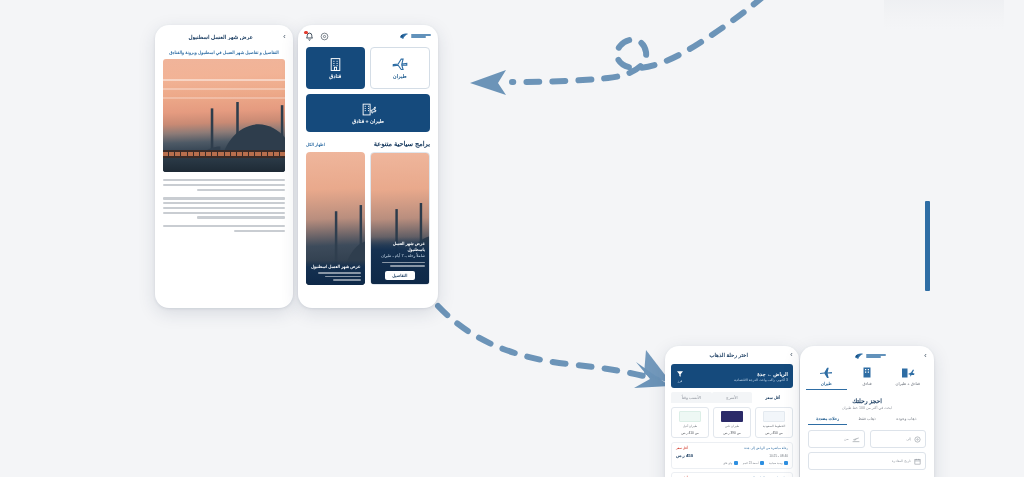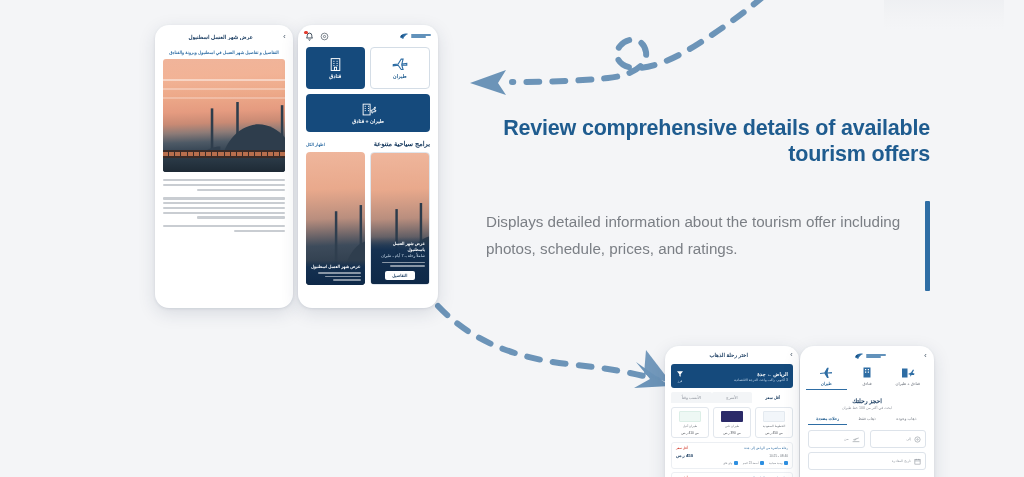--- a/index.html
+++ b/index.html
@@ -228,22 +228,20 @@
   #arrow-top { left: 448px; top: -6px; width: 320px; height: 110px; }
   #arrow-bottom { left: 418px; top: 288px; width: 280px; height: 112px; }
 </style>
 </head>
 <body>
 
 <div id="stage">
 
   <div class="faint-top-band"></div>
 
-  <div class="headline" id="headline-top">Review comprehensive details of available tourism offers</div>
-  <div id="body-copy">Displays detailed information about the tourism offer including photos, schedule, prices, and ratings.</div>
   <div id="accent-bar"></div>
 
 
   <svg class="arrow-svg" id="arrow-top" viewBox="0 0 320 110">
     <path d="M316 2 C292 22 272 36 250 50 C228 64 206 74 188 74 C172 74 164 62 172 52 C180 42 196 44 198 58 C200 72 182 82 160 84 C130 87 100 88 64 88" fill="none" stroke="#6c94b8" stroke-width="6" stroke-linecap="round" stroke-dasharray="13 13"></path>
     <path d="M58 76 L22 89 L58 101 L50 89 Z" fill="#6c94b8"></path>
   </svg>
 
   <svg class="arrow-svg" id="arrow-bottom" viewBox="0 0 280 112">
     <path d="M20 18 C52 52 96 70 150 76 C186 80 214 84 240 92" fill="none" stroke="#6c94b8" stroke-width="6" stroke-linecap="round" stroke-dasharray="13 13"></path>

